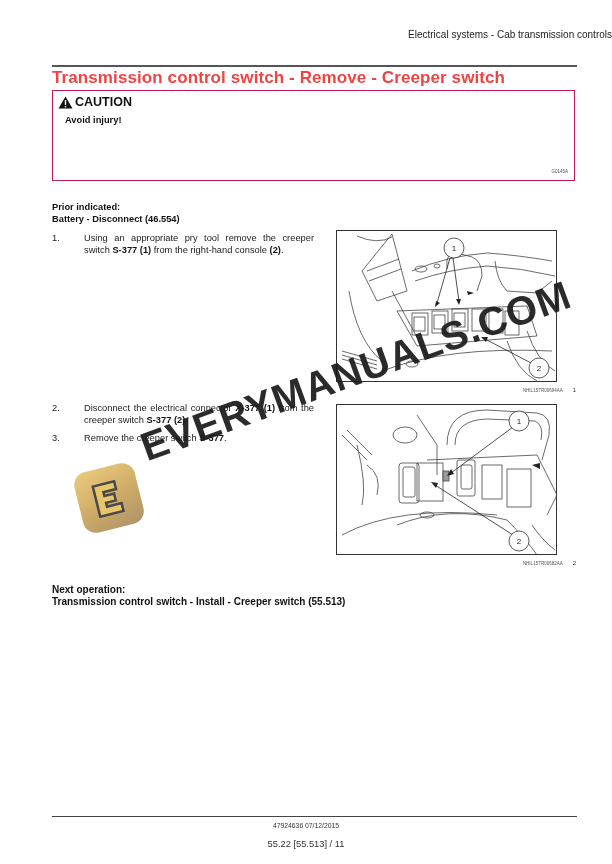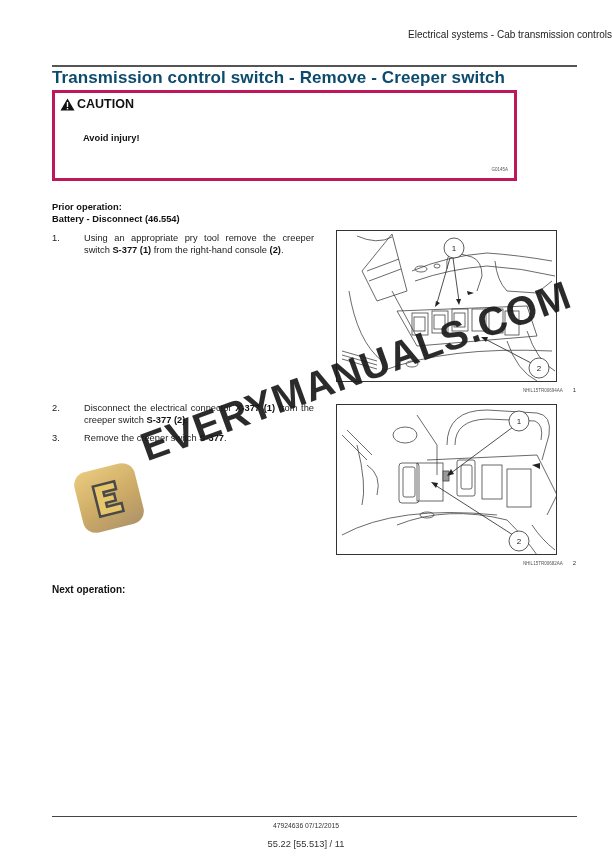--- a/index.html
+++ b/index.html
@@ -8,37 +8,37 @@
       font-family: "Liberation Sans", sans-serif; color: #111;
     }
     .running-header {
       position: absolute; top: 29px; left: 0; width: 612px; text-align: right;
       font-size: 10px; color: #222;
     }
     .title-rule {
       position: absolute; top: 65px; left: 52px; width: 525px; height: 2px; background: #555;
     }
     .page-title {
-      position: absolute; top: 68px; left: 52px; font-size: 17px; font-weight: bold; color: #0c4a6e;
+      position: absolute; top: 68px; left: 52px; font-size: 17px; font-weight: bold; color: #ef4444;
       letter-spacing: 0.1px;
     }
     .caution-box {
-      position: absolute; top: 90px; left: 52px; width: 465px; height: 91px;
-      border: 3px solid #be185d; box-sizing: border-box;
+      position: absolute; top: 90px; left: 52px; width: 523px; height: 91px;
+      border: 1px solid #be185d; box-sizing: border-box;
     }
     .caution-head {
       position: absolute; top: 4px; left: 5px; font-size: 12.5px; font-weight: bold;
       display: flex; align-items: center; gap: 2px;
     }
     .caution-head svg { display: block; }
     .caution-body {
       position: absolute; top: 23px; left: 12px; width: 498px;
       font-size: 9.3px; font-weight: bold; line-height: 12.2px; text-align: justify;
     }
-    .caution-body p { margin: 16px; }
+    .caution-body p { margin: 0; }
     .caution-code {
       position: absolute; right: 6px; bottom: 6px; font-size: 4.5px; color: #555;
     }
     .prior {
       position: absolute; top: 201px; left: 52px; font-size: 9.3px; font-weight: bold; line-height: 12px;
     }
     .step {
       position: absolute; left: 52px; width: 262px; font-size: 9.3px; line-height: 12px; color: #222;
     }
     .step .num { position: absolute; left: 0; top: 0; }
@@ -99,21 +99,21 @@
     </span>
     <span>CAUTION</span>
   </div>
   <div class="caution-body">
     <p>Avoid injury!</p>
   </div>
   <div class="caution-code">G0145A</div>
 </div>
 
 <div class="prior">
-  <div>Prior operation:</div>
+  <div>Prior indicated:</div>
   <div>Battery - Disconnect (46.554)</div>
 </div>
 
 <div class="step" style="top:232px;">
   <span class="num">1.</span>
   <span class="txt"><span>Using an appropriate pry tool remove the creeper switch </span><b>S-377 (1)</b><span> from the right-hand console </span><b>(2)</b><span>.</span></span>
 </div>
 
 <div class="step" style="top:402px;">
   <span class="num">2.</span>
@@ -202,20 +202,21 @@
     <text x="182" y="139" font-size="8" font-family="Liberation Sans, sans-serif" fill="#222" stroke="none" text-anchor="middle">2</text>
   </svg>
 </div>
 <div class="fig-caption" style="top:560px; right:36px;">
   <span>NHIL15TR00682AA</span>
   <span class="fnum">2</span>
 </div>
 
 <div class="next">
   <div>Next operation:</div>
+  <div>Transmission control switch - Install - Creeper switch (55.513)</div>
 </div>
 
 <div class="watermark">
   <div class="wm-logo">
     <svg width="42" height="42" viewBox="0 0 42 42">
       <path d="M8 6 L30 6 L30 14 L17 14 L17 18 L27 18 L27 25 L17 25 L17 29 L32 29 L32 37 L8 37 Z" fill="#e6c25f" stroke="#3a3a3a" stroke-width="2.5"></path>
     </svg>
   </div>
   <div class="wm-text">EVERYMANUALS.COM</div>
 </div>

